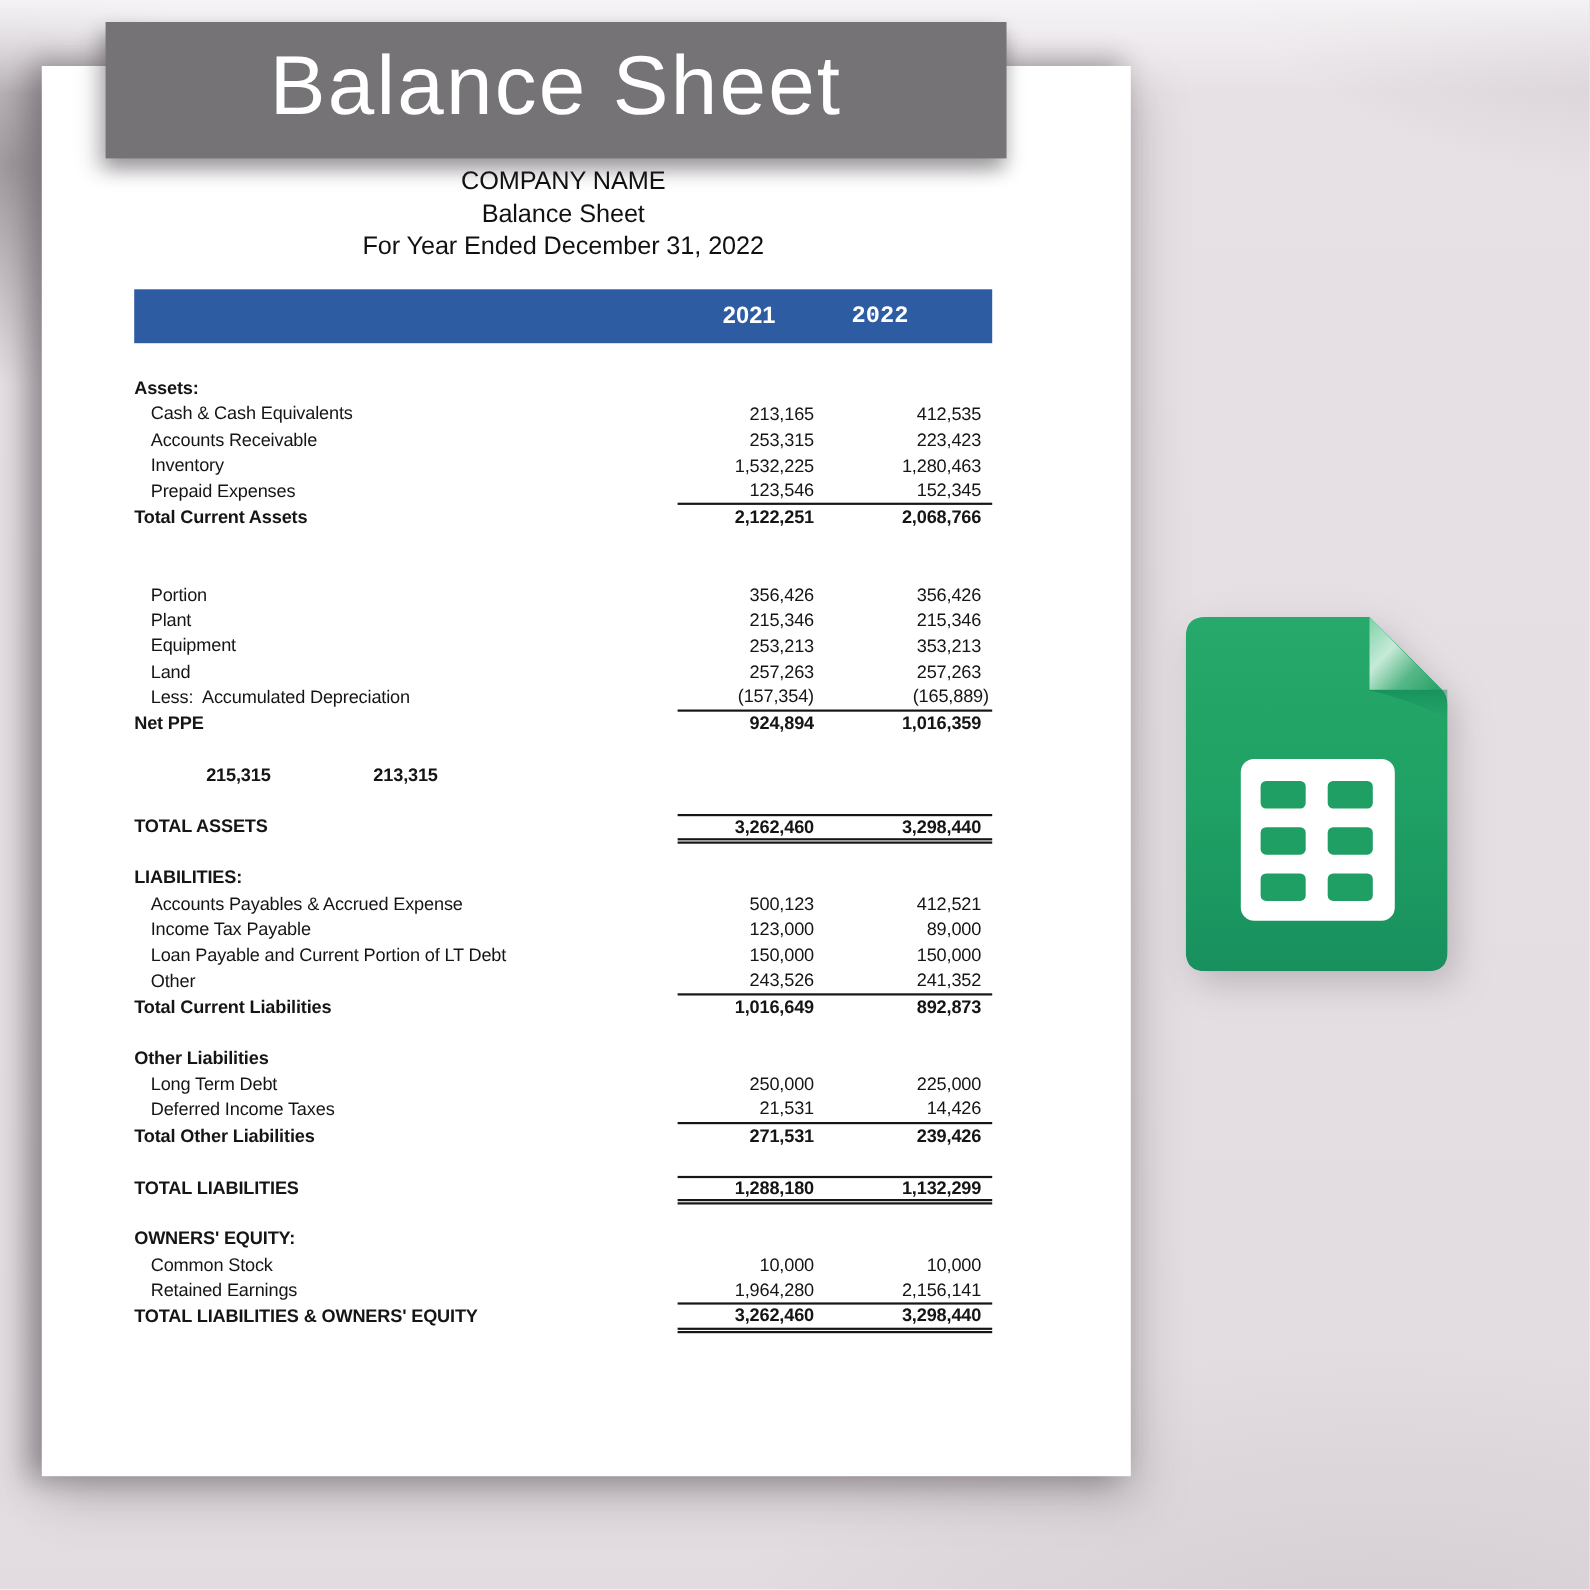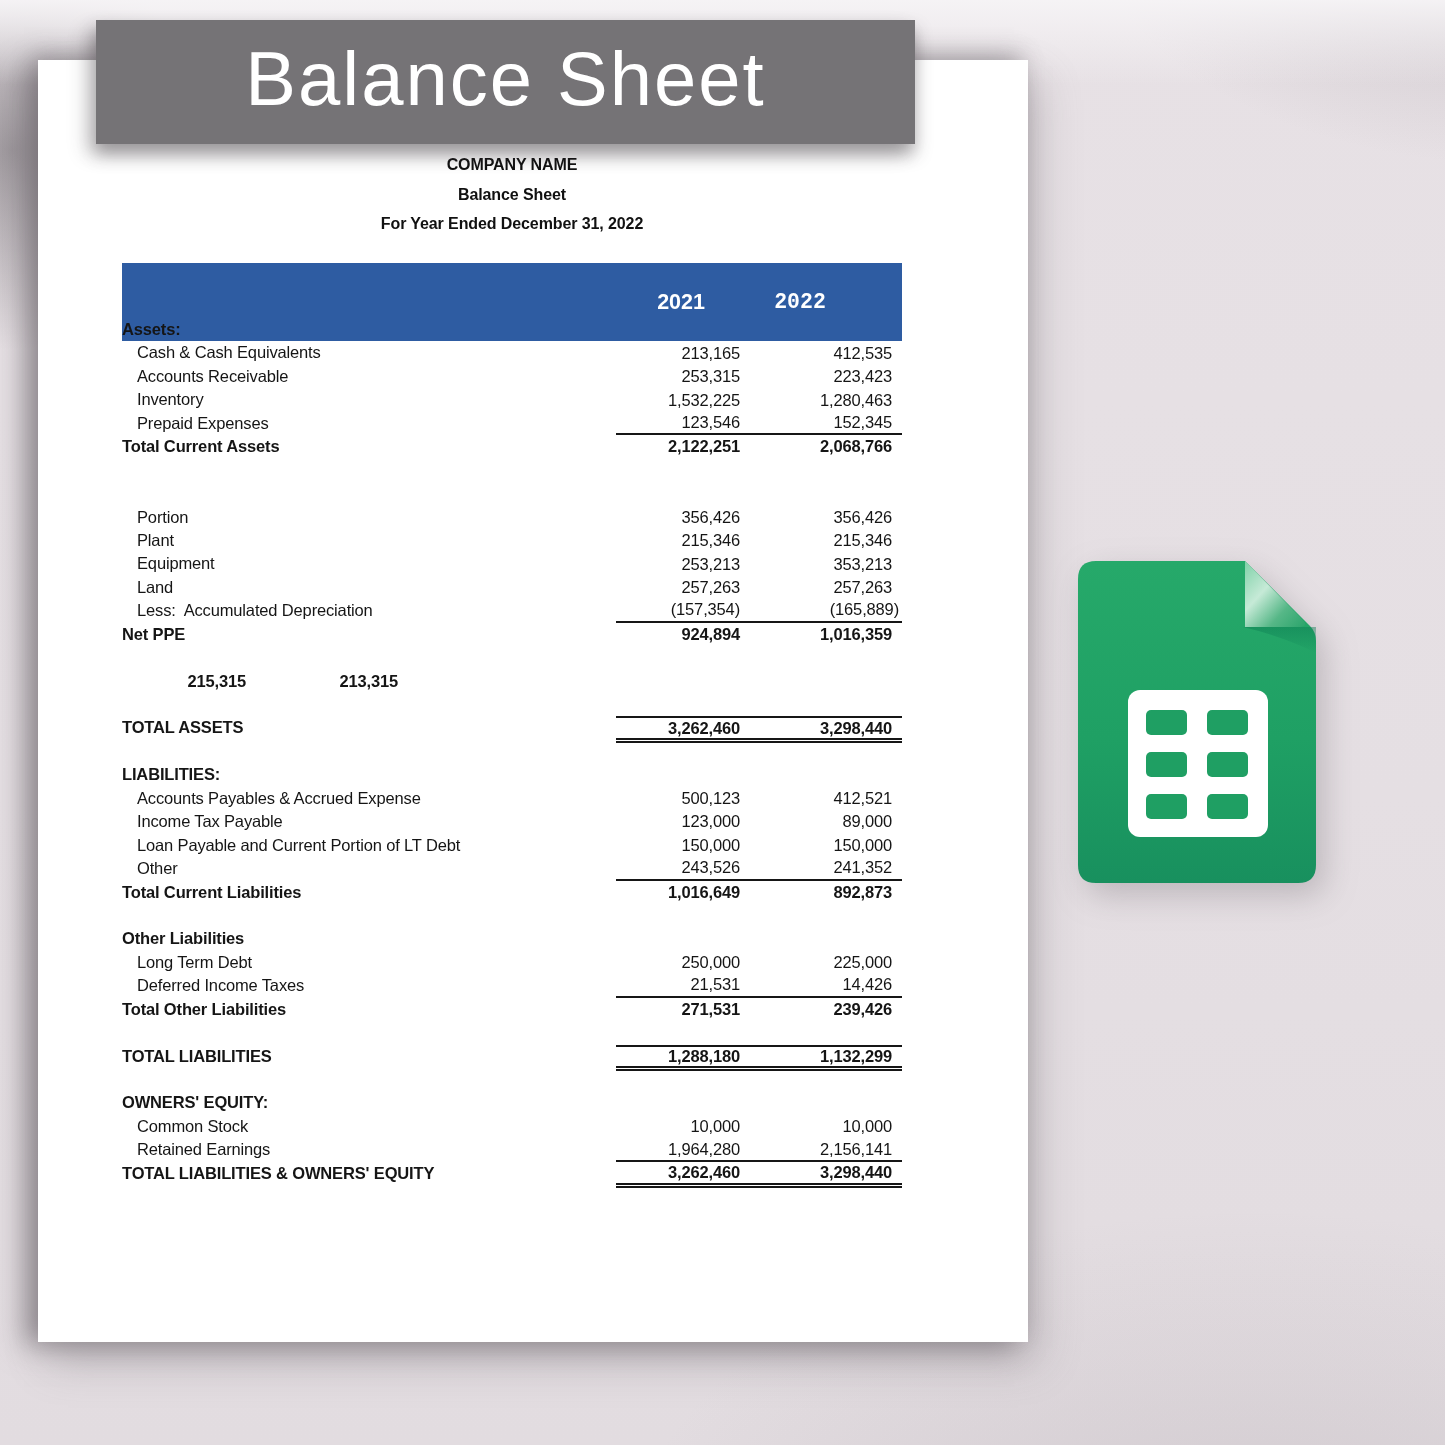--- a/index.html
+++ b/index.html
@@ -38,37 +38,37 @@
   .banner-title{
     color:#ffffff;font-size:76px;font-weight:400;letter-spacing:2px;
     line-height:1;padding-bottom:6px;white-space:nowrap;
   }
 
   
   .doc-head{
     position:absolute;left:122px;top:150px;width:780px;text-align:center;z-index:2;
     color:#111;
   }
-  .doc-head .line{font-weight:700;font-size:16px;line-height:29.5px;letter-spacing:-0.1px;}
+  .doc-head .line{font-weight:400;font-size:23px;line-height:29.5px;letter-spacing:-0.1px;}
 
   
   .colbar{
-    position:absolute;left:122px;top:263px;width:780px;height:78px;z-index:2;
+    position:absolute;left:122px;top:263px;width:780px;height:49px;z-index:2;
     display:flex;align-items:center;
   }
   .colbar .nums{height:auto;border:none;}
   .colbar .year{font-weight:700;color:#ffffff;font-size:21.5px;}
   .colbar .y1{width:124px;text-align:right;padding-right:0;}
   .colbar .y1 span{display:inline-block;margin-right:35px;}
   .colbar .y2{flex:1;text-align:center;font-family:Liberation Mono, monospace;}
   .colbar .y2 span{display:inline-block;margin-right:42px;}
 
   
   .rows{
-    position:absolute;left:122px;top:318px;width:780px;z-index:2;
+    position:absolute;left:122px;top:342px;width:780px;z-index:2;
     color:#151515;font-size:16.5px;letter-spacing:-0.15px;
   }
   .trow{display:flex;height:23.45px;align-items:center;}
   .spacer{height:23.45px;}
   .lbl{flex:0 0 494px;white-space:pre;line-height:23.45px;}
   .lbl.ind{padding-left:15px;flex-basis:479px;}
   .b{font-weight:700;}
   .nums{
     width:286px;display:flex;align-items:center;height:100%;
     position:relative;box-sizing:border-box;

